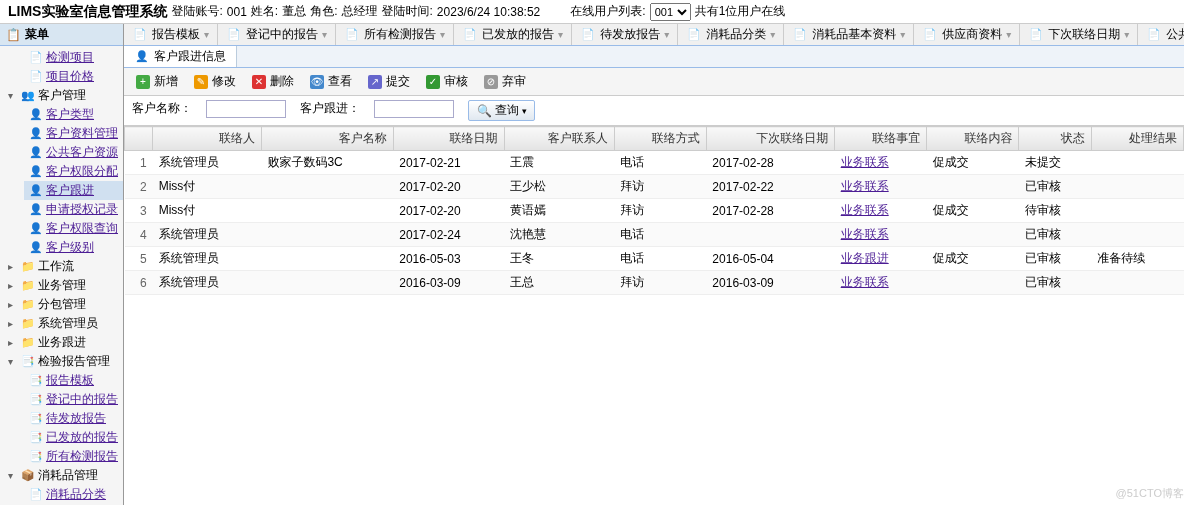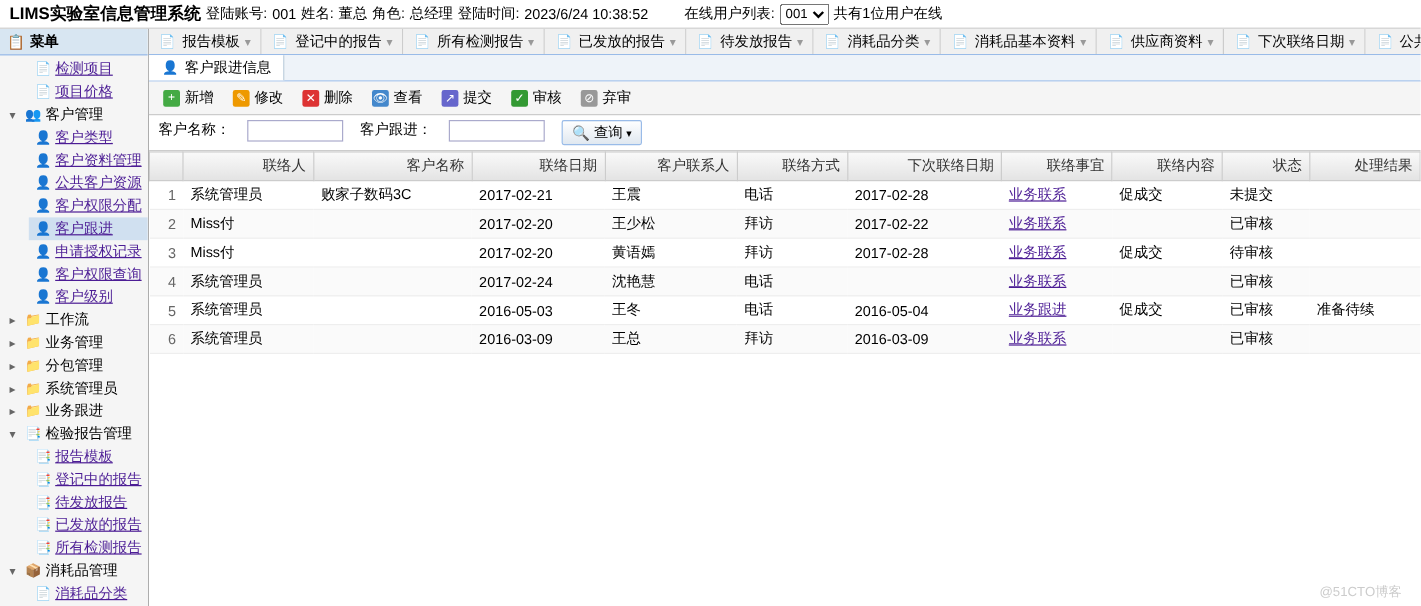--- a/index.html
+++ b/index.html
@@ -29,21 +29,21 @@
 .tool-btn { display: flex; align-items: center; gap: 4px; cursor: pointer; padding: 2px 4px; }
 .tool-icon { width: 14px; height: 14px; display: inline-flex; align-items: center; justify-content: center; border-radius: 2px; font-size: 10px; color: #fff; }
 .search-bar { display: flex; padding: 4px 8px; gap: 14px; border-bottom: 1px solid #ccc; }
 .search-bar input[type="text"] { border: 1px solid #aac; height: 18px; padding: 0 4px; width: 80px; }
 .btn { border: 1px solid #99bbe8; background: linear-gradient(#fff,#e0e8f0); padding: 1px 8px; cursor: pointer; border-radius: 2px; display: inline-flex; align-items: center; gap: 3px; }
 .grid { flex: 1; overflow: auto; }
 .grid table { width: 100%; border-collapse: collapse; }
 .grid th { background: linear-gradient(#f9f9f9,#e3e3e3); border: 1px solid #ccc; padding: 3px 6px; text-align: right; font-weight: normal; color: #333; }
 .grid td { border-bottom: 1px solid #eee; padding: 3px 6px; }
 .grid tr:nth-child(even) td { background: #fafafa; }
-.watermark { position: absolute; bottom: 4px; right: 16px; color: #ccc; font-size: 11px; }
+.watermark { position: absolute; bottom: 4px; right: 0; color: #ccc; font-size: 11px; }
 </style>
 </head>
 <body>
 
 <div class="header">
   <span class="title">LIMS实验室信息管理系统</span>
   <span>登陆账号:</span>
   <span>001</span>
   <span>姓名:</span>
   <span>董总</span>

